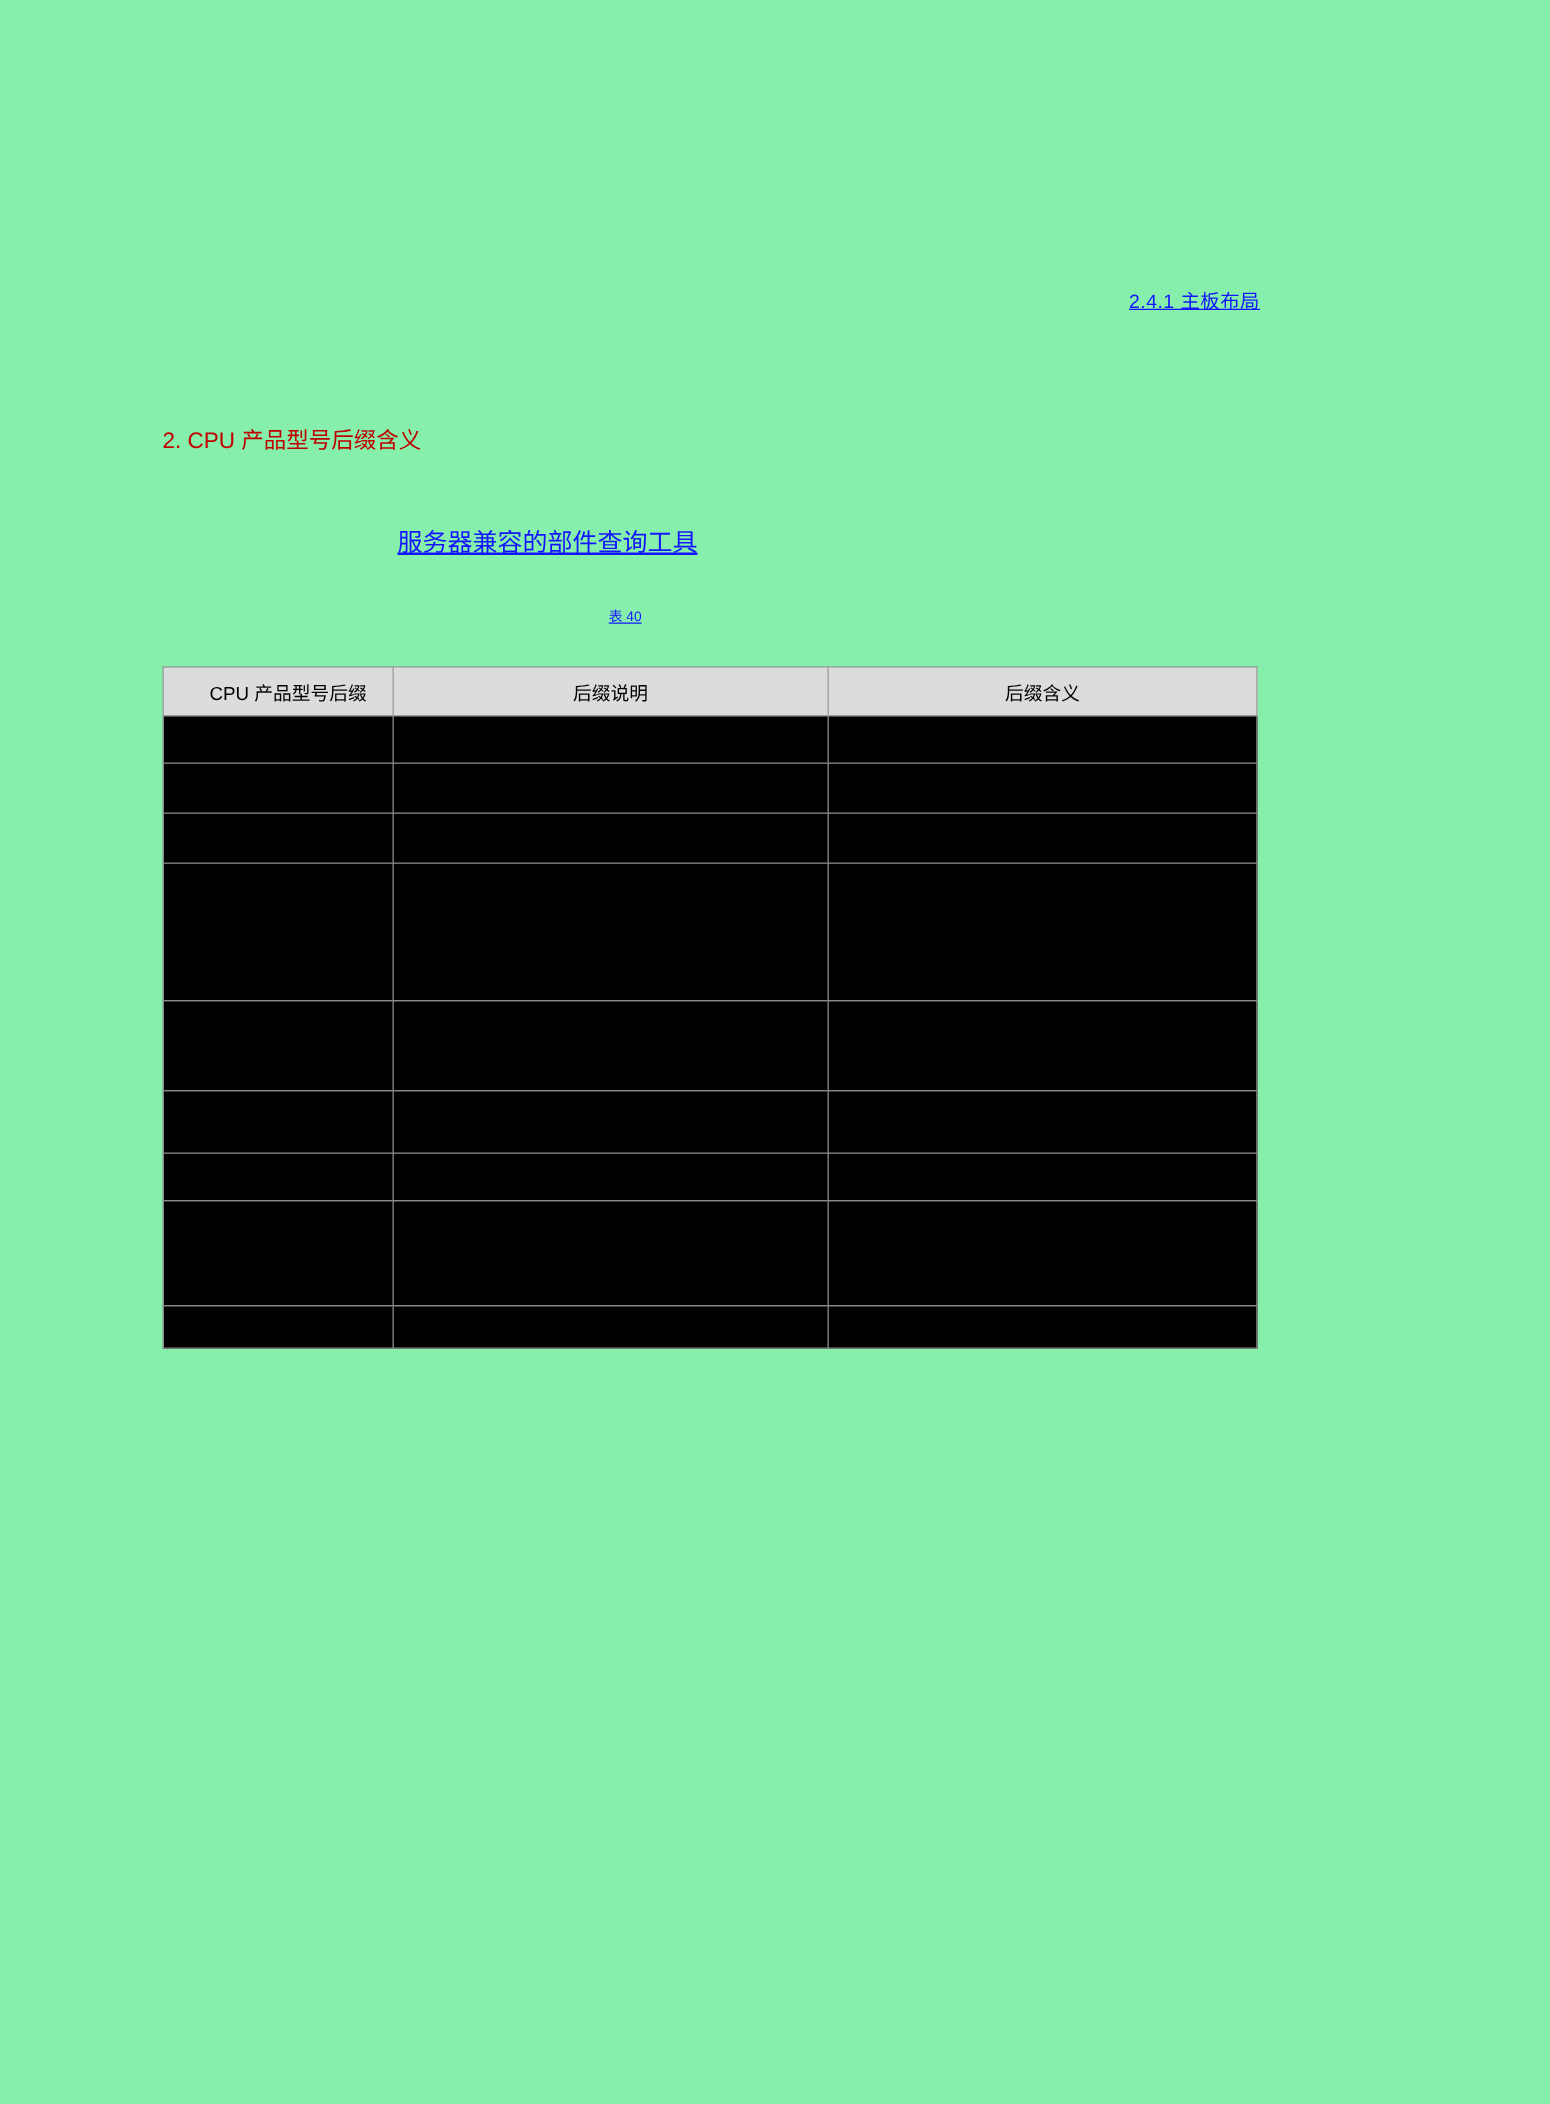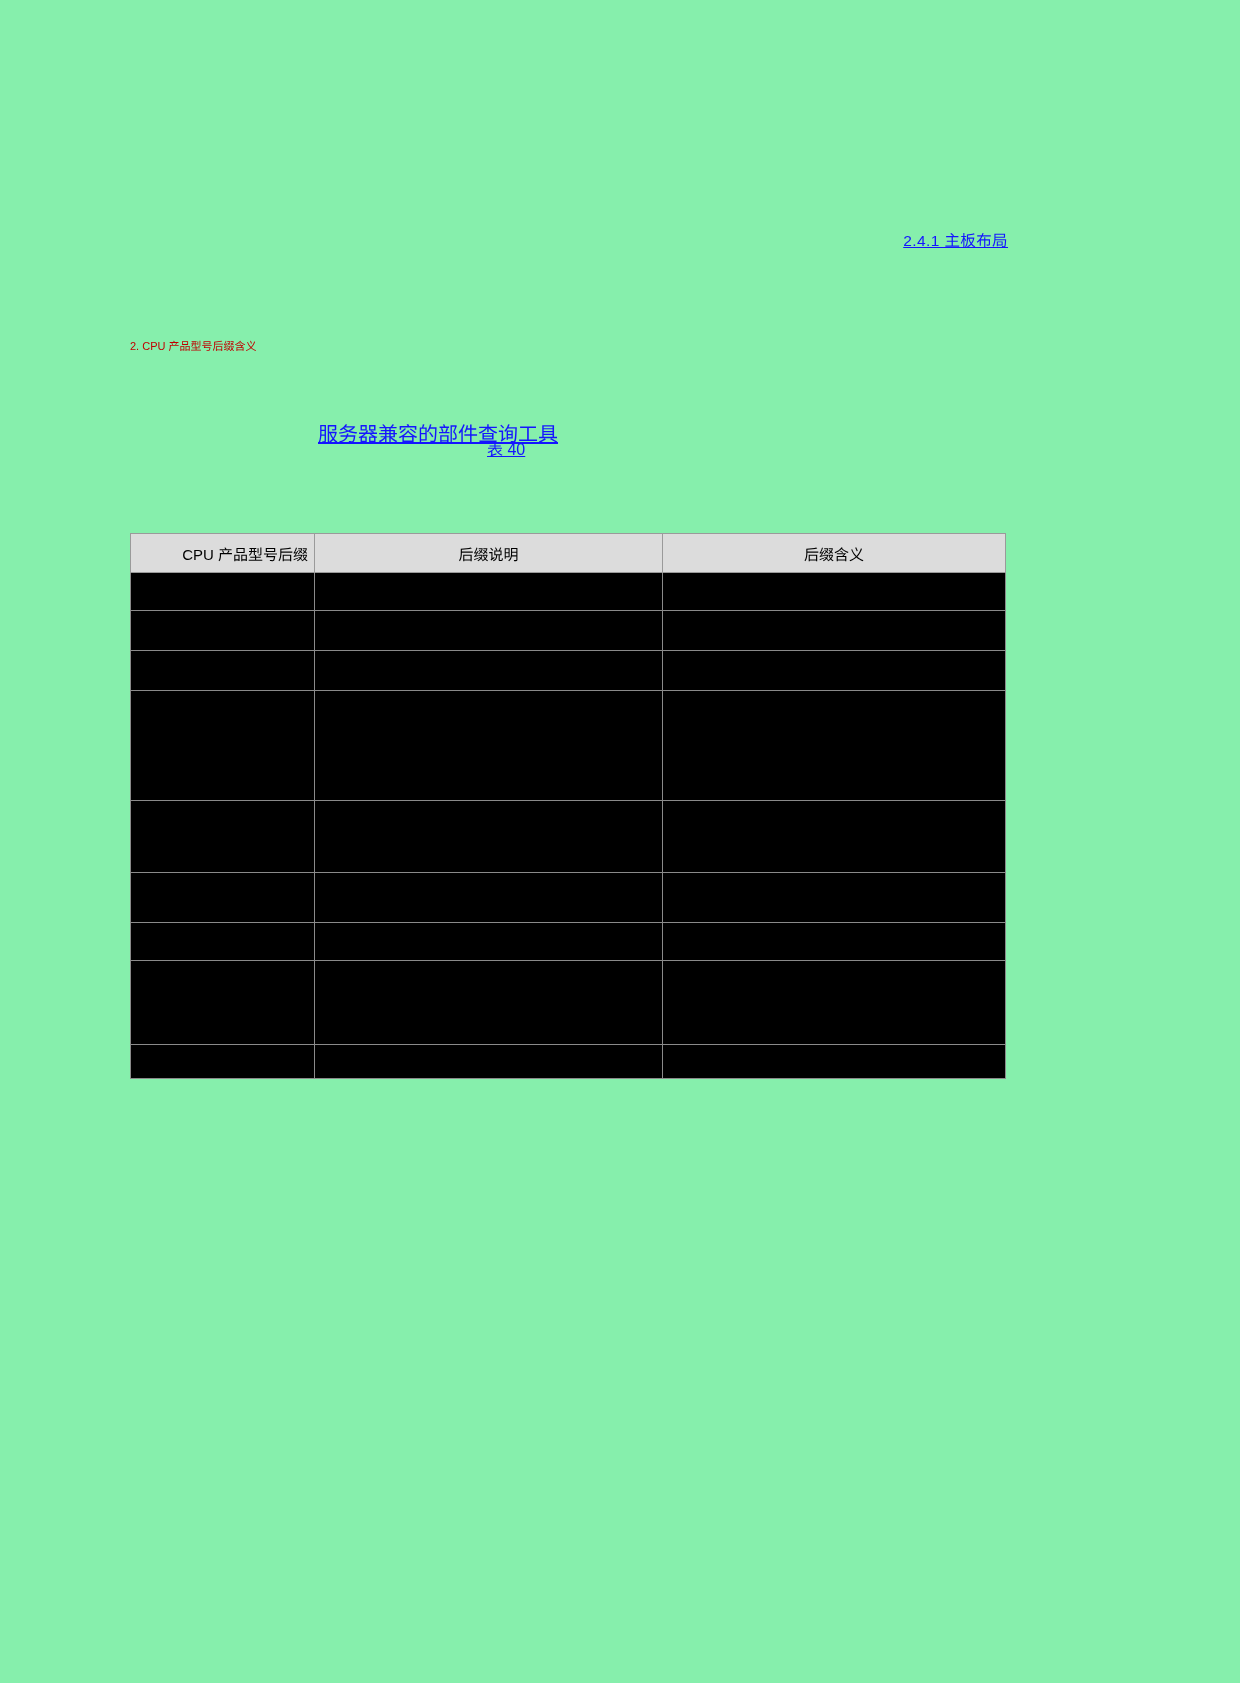--- a/index.html
+++ b/index.html
@@ -32,40 +32,40 @@
     text-decoration: underline;
     letter-spacing: 0.4px;
     white-space: nowrap;
   }
 
   
   .section-heading {
     position: absolute;
     left: 130px;
     top: 337px;
-    font-size: 11px;
+    font-size: 18px;
     color: #c00000;
     white-space: nowrap;
   }
 
   
   .center-link-1 {
     position: absolute;
     left: 318px;
     top: 418px;
     font-size: 20px;
     color: #1414ff;
     text-decoration: underline;
     white-space: nowrap;
   }
   .center-link-2 {
     position: absolute;
     left: 487px;
-    top: 436px;
-    font-size: 16px;
+    top: 484px;
+    font-size: 11px;
     color: #1414ff;
     text-decoration: underline;
     white-space: nowrap;
   }
 
   
   .data-table {
     position: absolute;
     left: 130px;
     top: 533px;
@@ -82,21 +82,21 @@
     color: #000000;
     font-weight: normal;
     font-size: 15px;
     height: 38px;
     border: 1px solid #9a9a9a;
     text-align: center;
     vertical-align: middle;
     padding: 0 6px;
   }
   .data-table thead th.first {
-    text-align: right;
+    text-align: center;
     padding-left: 22px;
   }
 
   .data-table tbody td {
     background: #000000;
     color: #ffffff;
     font-size: 14.5px;
     border-left: 1px solid #8a8a8a;
     border-right: 1px solid #8a8a8a;
     border-bottom: 1px solid #8a8a8a;

